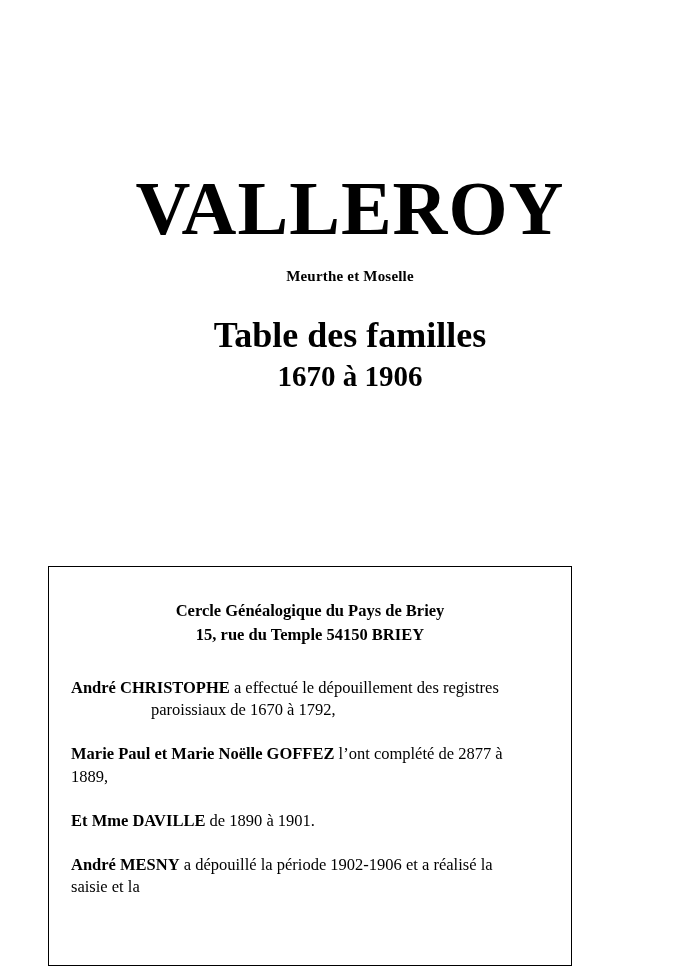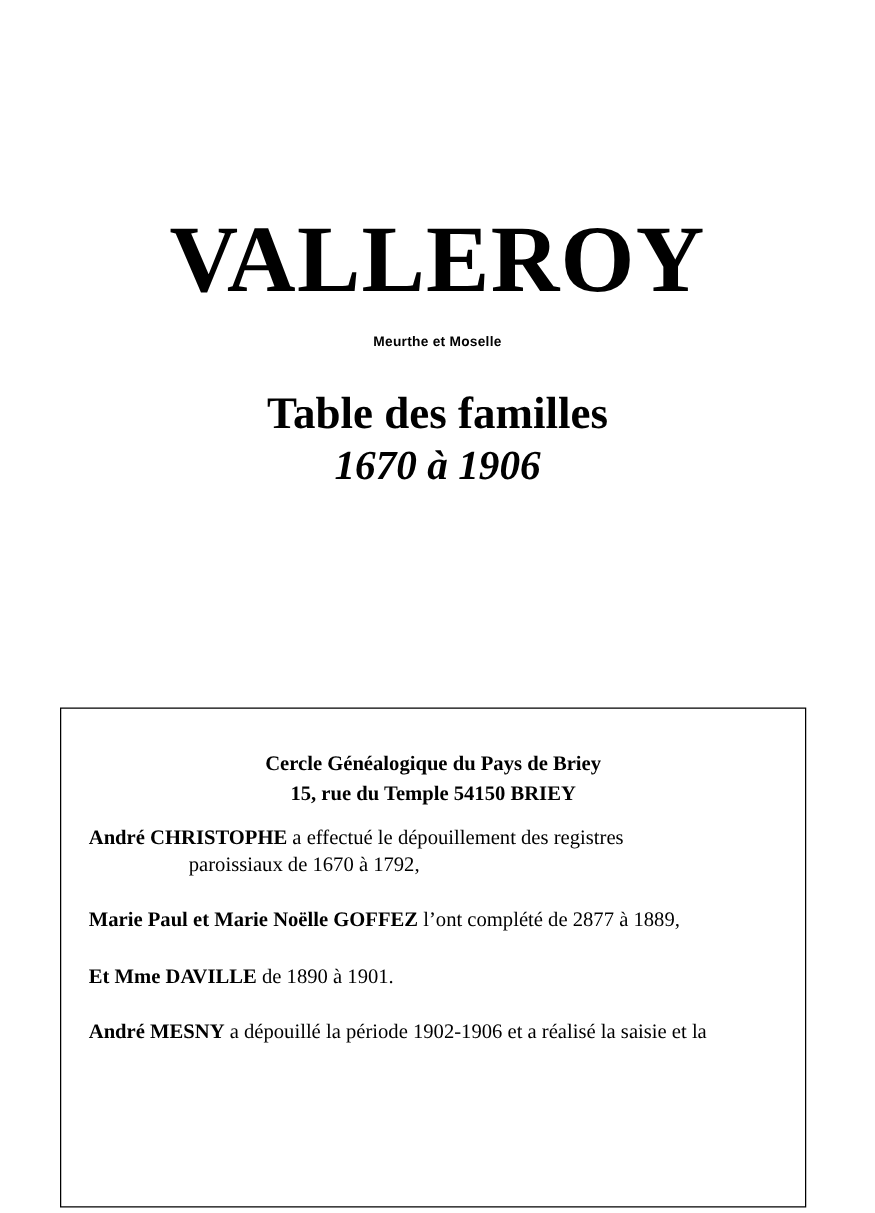--- a/index.html
+++ b/index.html
@@ -25,60 +25,59 @@
   }
   .main-title {
     font-family: "Liberation Serif", serif;
     font-weight: bold;
     font-size: 76px;
     letter-spacing: 1px;
     line-height: 1;
     margin-top: 170px;
   }
   .subtitle-region {
-    font-family: Liberation Sans, sans-serif;
+    font-family: Liberation Serif, serif;
     font-weight: bold;
-    font-size: 11px;
+    font-size: 15px;
     margin-top: 22px;
     letter-spacing: 0.2px;
   }
   .subtitle-main {
     font-family: "Liberation Serif", serif;
     font-weight: bold;
     font-size: 36px;
     margin-top: 32px;
     line-height: 1.05;
   }
   .subtitle-years {
     font-family: "Liberation Serif", serif;
     font-weight: bold;
-    font-size: 33px;
+    font-size: 29px;
     margin-top: 6px;
     line-height: 1.05;
-    font-style: italic;
   }
 
   .credits-box {
     position: absolute;
     left: 48px;
     top: 396px;
-    width: 597px;
+    width: 524px;
     height: 400px;
     border: 1px solid #000000;
     box-sizing: border-box;
   }
   .org-block {
     text-align: center;
     margin-top: 32px;
     font-size: 16.5px;
     font-weight: bold;
     line-height: 1.45;
   }
   .credit-list {
-    margin-top: 12px;
+    margin-top: 30px;
     padding: 0 40px 0 22px;
     font-family: Liberation Serif, serif;
   }
   .credit-item {
     font-size: 16.5px;
     line-height: 1.35;
     margin-bottom: 22px;
     text-indent: 0;
   }
   .credit-item .who {

